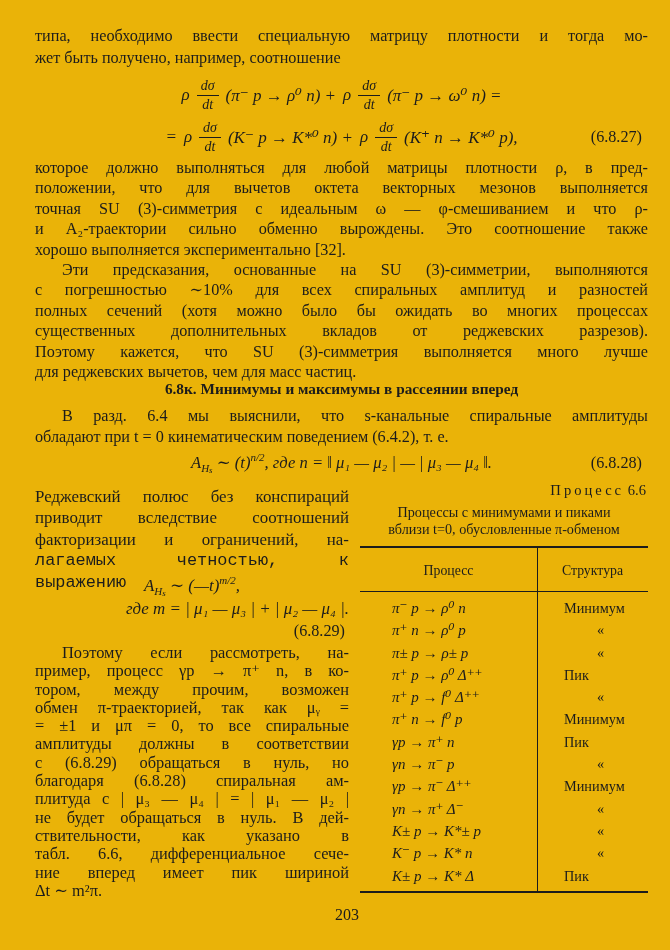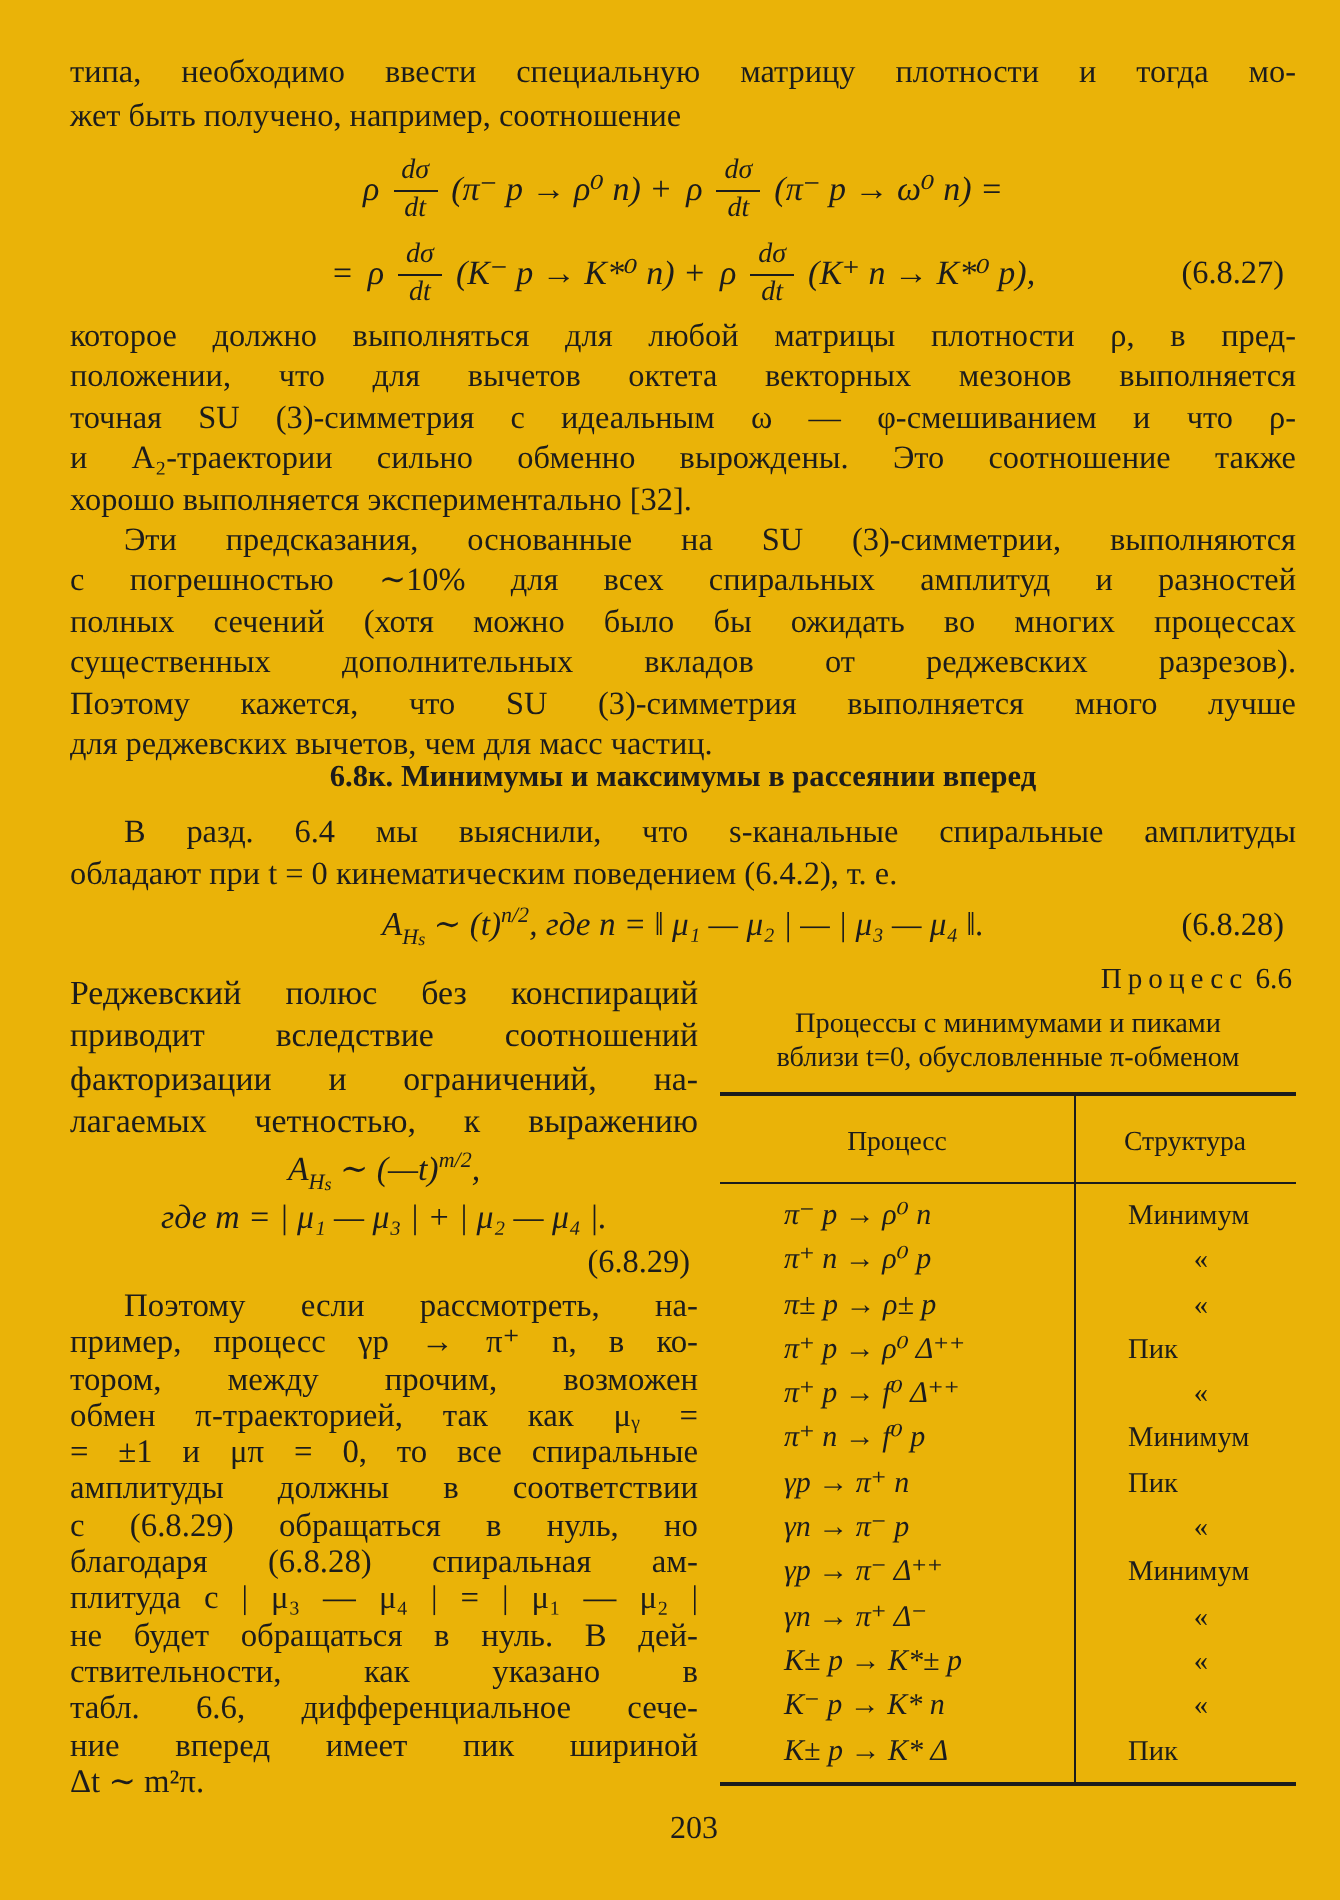--- a/index.html
+++ b/index.html
@@ -5,21 +5,21 @@
   html,body { margin:0; padding:0; }
   body { background:#f8f9f3; }
   .page {
     position:relative; width:670px; height:950px; overflow:hidden;
     background:#eab308; color:#1c1c1c;
     font-family:"Liberation Serif","DejaVu Serif","DejaVu Sans",serif;
   }
   .block { position:absolute; }
   .line { text-align:justify; text-align-last:justify; white-space:normal; }
   .para .line:last-child { text-align-last:left; }
-  .para.flush-last .line:last-child { text-align-last:justify; }
+  .para.flush-last .line:last-child { text-align-last:justify;font-family:Liberation Mono, monospace; }
   .para.indent .line:first-child { text-indent:27px; }
 
   #p1 { top:26px; left:35px; width:613px; font-size:16.2px; line-height:21.6px; }
   #p2 { top:158px; left:35px; width:613px; font-size:16.2px; line-height:20.4px; }
   #p3 { top:260px; left:35px; width:613px; font-size:16.2px; line-height:20.4px; }
   #p4 { top:406px; left:35px; width:613px; font-size:16.2px; line-height:20.8px; }
 
   #eq27 { top:74px; left:35px; width:613px; }
   .eqline { position:relative; display:flex; justify-content:center; align-items:center;
             height:42px; font-size:17px; gap:7px; }
@@ -36,21 +36,21 @@
 
   #f28 { top:450px; left:35px; width:613px; height:26px; }
   #f28 .eqline { height:26px; font-size:16.6px; }
   sup.expo { font-size:11px; }
   sub.s1 { font-size:11px; font-style:italic; }
   sub.s2 { font-size:9px; font-style:italic; vertical-align:-5px; }
 
   #left1 { top:486px; left:35px; width:314px; font-size:16.9px; line-height:21.4px; }
   #f29 { top:574px; left:35px; width:314px; }
   #f29 .f29main { text-align:center; font-size:16.9px; height:25px; }
-  #f29 .f29where { text-align:center; font-size:16.9px; height:23px; }
+  #f29 .f29where { text-align:right; font-size:16.9px; height:23px; }
   #f29 .f29tag { text-align:right; font-size:16.2px; padding-right:4px; }
   #left2 { top:644px; left:35px; width:314px; font-size:16.4px; line-height:18.3px; }
 
   #tablabel { top:482px; left:360px; width:286px; text-align:right; font-size:14.6px; }
   #tablabel .spaced { letter-spacing:3px; }
   #tabcaption { top:504px; left:360px; width:288px; text-align:center;
                 font-weight:normal; font-size:14.2px; line-height:16.6px; }
   #tbl { top:546px; left:360px; width:288px;
          border-top:2px solid #1c1c1c; border-bottom:2.5px solid #1c1c1c; }
   .vdivider { position:absolute; left:177px; top:0; bottom:0; width:1.3px;

